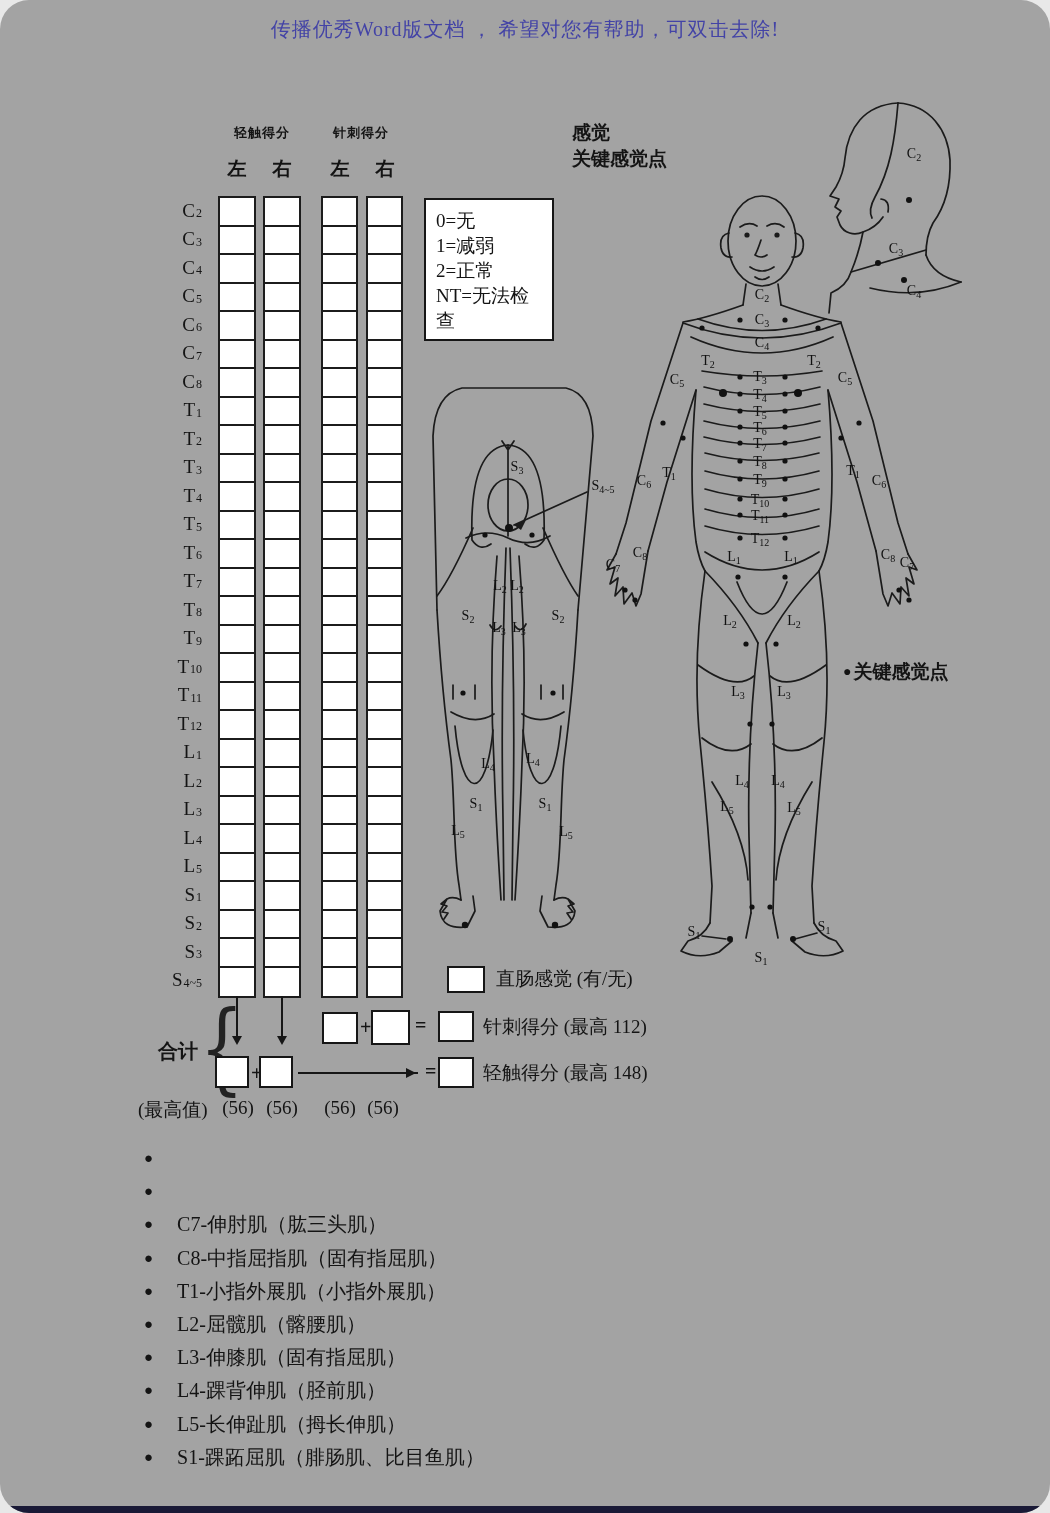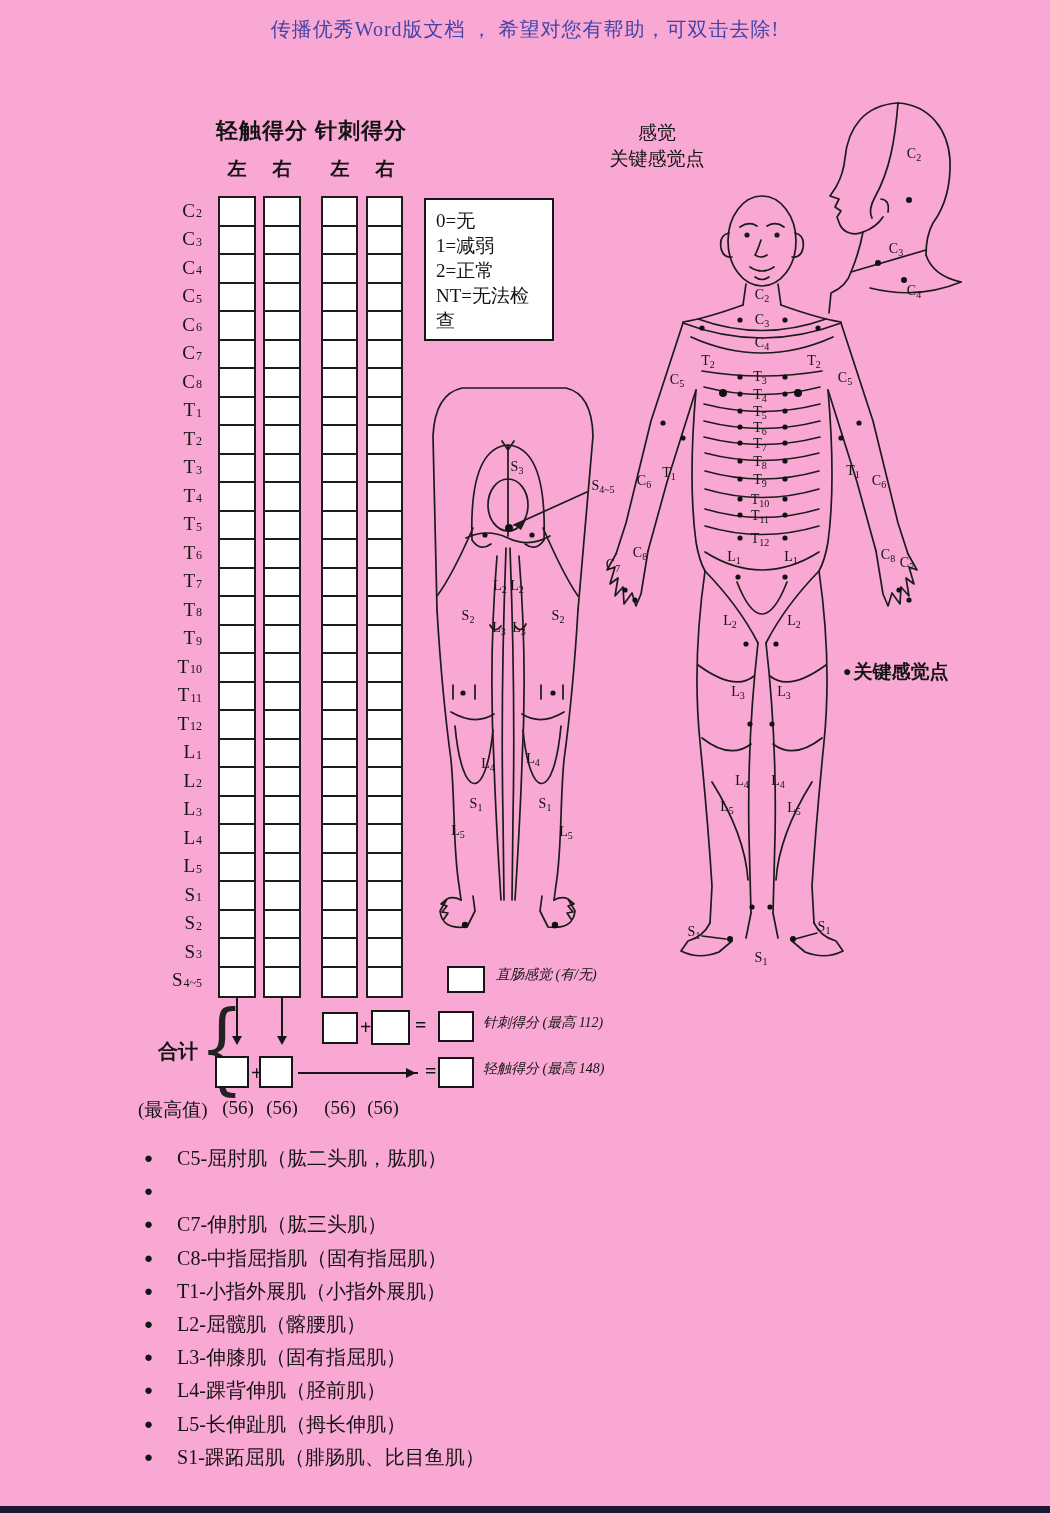--- a/index.html
+++ b/index.html
@@ -1,42 +1,42 @@
 <!DOCTYPE html>
 <html><head>
 <meta charset="utf-8">
 <style>
   html,body{margin:0;padding:0;background:#e8e8e8;}
-  .page{position:relative;width:1050px;height:1513px;margin:0 auto;background:#f9a8d4;
-        font-family:"Liberation Serif","DejaVu Serif",serif;color:#141414;overflow:hidden;}
+  .page{position:relative;width:1050px;height:1513px;margin:0 auto;background:#a3a3a3;
+        font-family:"Liberation Serif","DejaVu Serif",serif;color:#141414;overflow:hidden;border-radius:29px;}
   .abs{position:absolute;}
   
   .header-note{top:16px;left:0;width:100%;text-align:center;font-size:20px;color:#4343a6;letter-spacing:1px;}
   
-  .grp-header{top:116px;width:100px;text-align:center;font-size:22px;font-weight:bold;letter-spacing:1px;}
+  .grp-header{top:124px;width:100px;text-align:center;font-size:13px;font-weight:bold;letter-spacing:1px;}
   .sub-header{top:156px;width:30px;text-align:center;font-size:19px;font-weight:bold;}
   
   .row-labels{top:196px;left:148px;width:54px;display:flex;flex-direction:column;}
   .row-label{height:28.5px;display:flex;align-items:center;justify-content:flex-end;font-size:19px;line-height:1;}
   .row-label sub{font-size:12px;margin-left:1px;transform:translateY(3px);}
   
   .score-col{top:196px;border:2px solid #1c1c1c;box-sizing:border-box;background:#fff;}
   .score-col .cell{height:28.5px;border-bottom:2px solid #1c1c1c;box-sizing:border-box;}
   .score-col .cell:last-child{border-bottom:none;}
   
   .legend-box{left:424px;top:198px;width:130px;border:2.5px solid #161616;padding:8px 6px 6px 10px;
               font-size:19px;line-height:25px;background:#fff;box-sizing:border-box;}
   
-  .sensory-title{left:572px;top:120px;width:170px;text-align:center;font-size:19px;font-weight:normal;line-height:26px;}
+  .sensory-title{left:572px;top:120px;width:170px;text-align:left;font-size:19px;font-weight:bold;line-height:26px;}
   
   .key-legend{left:843px;top:659px;font-size:19px;font-weight:bold;}
   .key-legend .dot{font-size:14px;vertical-align:2px;margin-right:2px;}
   
   .sbox{border:2px solid #161616;background:#fff;box-sizing:border-box;}
-  .stext{font-size:14px;white-space:nowrap;font-style:italic;}
+  .stext{font-size:19px;white-space:nowrap;}
   .sym{font-size:20px;font-weight:bold;}
   .total-label{left:158px;top:1038px;font-size:20px;font-weight:bold;}
   .brace{left:190px;top:998px;font-size:100px;line-height:100px;font-weight:100;
          font-family:"DejaVu Serif",serif;transform:scaleX(.7);color:#222;}
   .v-arrow{width:0;border-left:2px solid #161616;}
   .v-arrow:after{content:'';position:absolute;left:-6px;bottom:-8px;border:5px solid transparent;border-top:9px solid #161616;}
   .h-arrow{height:0;border-top:2px solid #161616;}
   .h-arrow:after{content:'';position:absolute;right:-3px;top:-6px;border:5px solid transparent;border-left:10px solid #161616;}
   .maxrow{font-size:19px;}
   
@@ -516,21 +516,20 @@
   <div>
       <div class="abs maxrow" style="left: 216px; top: 1097px; width: 44px; text-align: center;">(56)</div>
       <div class="abs maxrow" style="left: 260px; top: 1097px; width: 44px; text-align: center;">(56)</div>
       <div class="abs maxrow" style="left: 318px; top: 1097px; width: 44px; text-align: center;">(56)</div>
       <div class="abs maxrow" style="left: 361px; top: 1097px; width: 44px; text-align: center;">(56)</div>
     </div>
 
   <ul class="abs muscle-list">
       <li>
         <span class="blt">●</span>
-        <span>C5-屈肘肌（肱二头肌，肱肌）</span>
       </li>
       <li>
         <span class="blt">●</span>
       </li>
       <li>
         <span class="blt">●</span>
         <span>C7-伸肘肌（肱三头肌）</span>
       </li>
       <li>
         <span class="blt">●</span>

